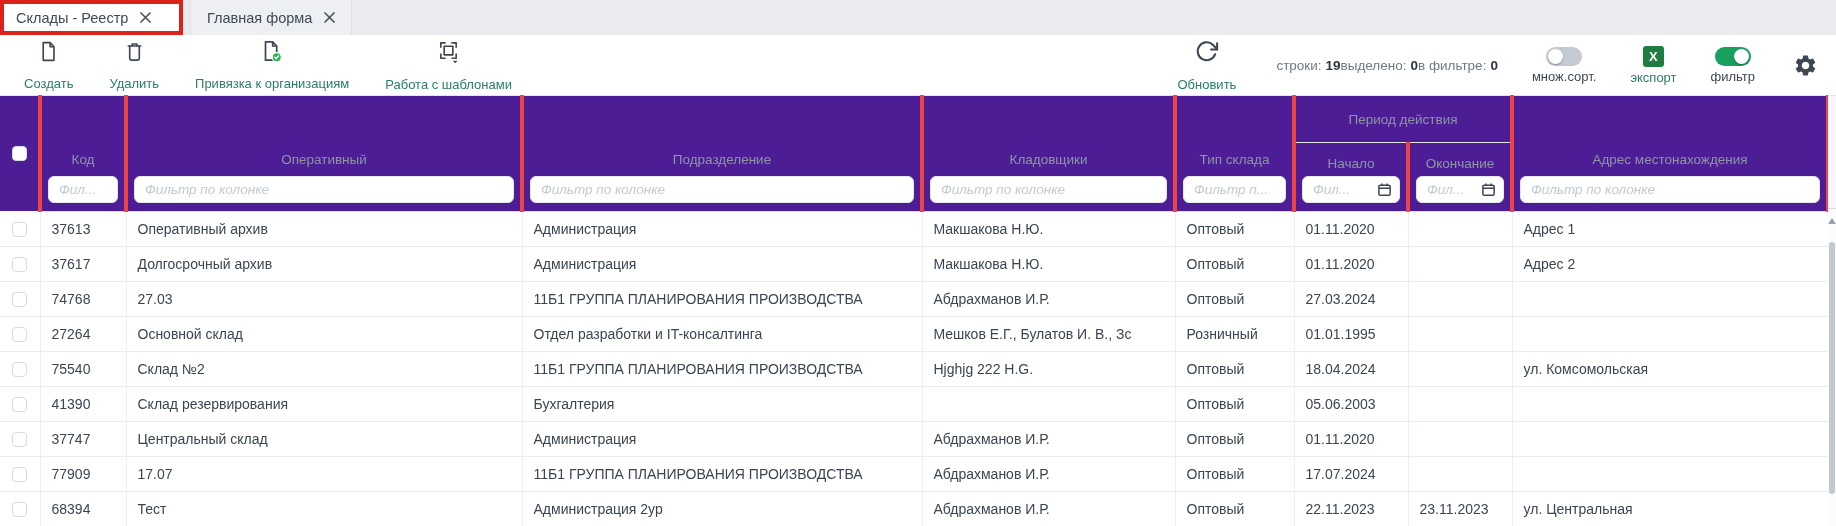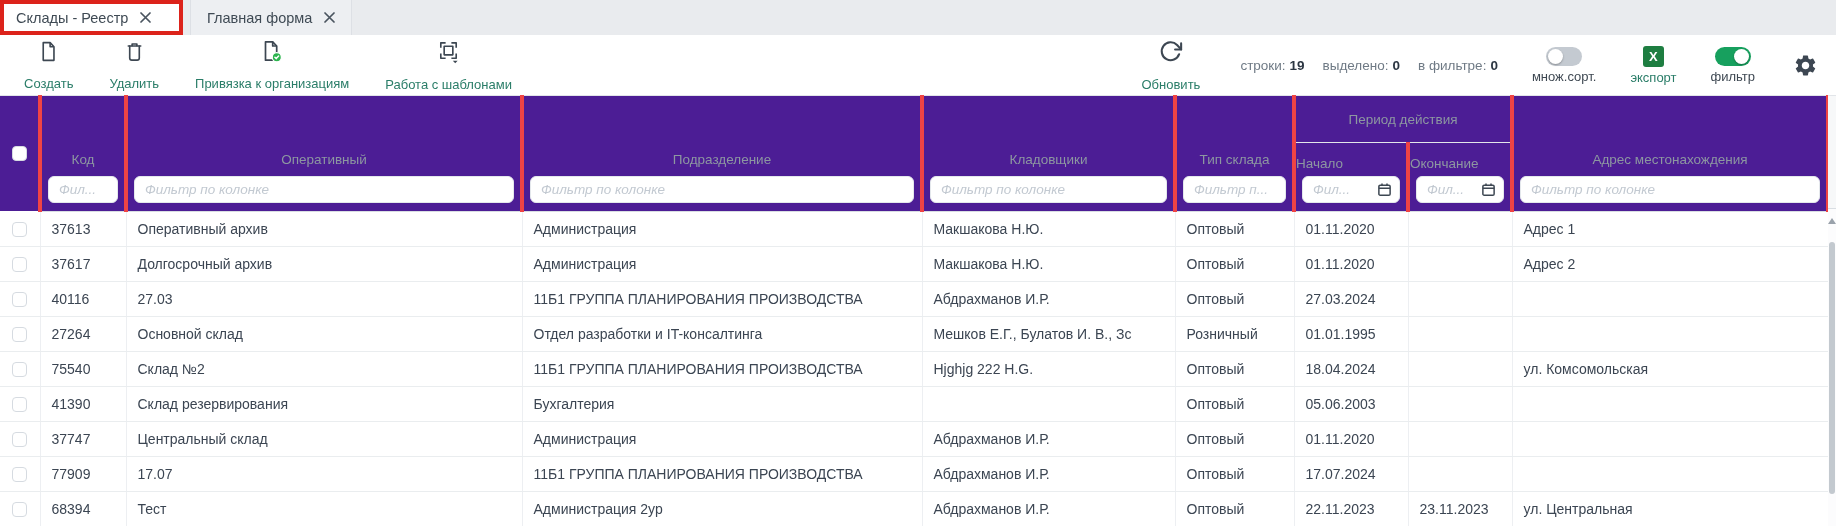--- a/index.html
+++ b/index.html
@@ -19,21 +19,21 @@
   .annotation-box { position:absolute; left:0; top:0; width:183px; height:35px;
     border:4px solid #dc231b; z-index:6; pointer-events:none; }
 
   
   .toolbar { position:absolute; left:0; top:35px; width:100%; height:60px;
     background:#fff; display:flex; align-items:center; padding:0 18px 0 24px; }
   .tbtn { display:flex; flex-direction:column; align-items:center; gap:13px;
     color:#2a7d68; font-size:13px; margin-right:36px; cursor:pointer; white-space:nowrap; }
   .tbtn svg { display:block; }
   .right-cluster { margin-left:auto; display:flex; align-items:center; }
-  .counters { display:flex; align-items:center; gap:18px; margin:0 34px 0 40px; }
+  .counters { display:flex; align-items:center; margin:0 34px 0 40px; }
   .counter { font-size:13.5px; color:#6f7a85; white-space:nowrap; }
   .counter b { color:#2c3642; font-weight:700; margin-left:4px; }
   .toggle-group { display:flex; flex-direction:column; align-items:center; gap:3px;
     font-size:13px; color:#3e4852; margin-right:34px; white-space:nowrap; }
   .toggle-group.green-label { color:#2a7d68; }
   .toggle { width:36px; height:19px; border-radius:10px; position:relative; cursor:pointer; }
   .toggle .knob { position:absolute; top:2px; width:15px; height:15px; border-radius:50%;
     background:#fff; box-shadow:0 1px 2px rgba(0,0,0,.3); }
   .toggle.off { background:#c4cad1; } .toggle.off .knob { left:2px; }
   .toggle.on  { background:#17a05e; } .toggle.on  .knob { right:2px; }
@@ -46,21 +46,21 @@
   table { border-collapse:collapse; table-layout:fixed; width:1828px; }
   thead th, thead td { background:#4c1d95; border-right:4px solid #ef4444;
     font-weight:400; color:#8d97a1; font-size:13.5px; }
   thead tr:first-child th { border-top:1px solid #e2e5e9; }
   th.rsp { vertical-align:bottom; padding-bottom:9px; text-align:center; }
   th.cbcell { vertical-align:middle; text-align:center; }
   tr.h-top { height:47px; }
   tr.h-sub { height:33px; }
   tr.h-filter { height:34px; }
   th.group { vertical-align:middle; text-align:center; border-bottom:1px solid #e3e6ea; }
-  th.sub { vertical-align:middle; text-align:left; padding-top:8px; }
+  th.sub { vertical-align:middle; text-align:center; padding-top:8px; }
   tr.h-filter td { vertical-align:bottom; padding:0 6px 8px 6px; border-bottom:1px solid #d9dee3; }
   .filter-input { width:100%; height:27px; border:1px solid #e4e8ec; border-radius:6px;
     background:#fff; font-family:"Liberation Sans",sans-serif; font-style:italic;
     font-size:13.5px; color:#8d97a1; padding:0 10px; outline:none; }
   .filter-input::placeholder { color:#c2c9d1; opacity:1; font-style:italic; }
   .date-filter { height:27px; border:1px solid #e4e8ec; border-radius:6px; background:#fff;
     display:flex; align-items:center; padding:0 7px 0 2px; }
   .date-filter input { border:none; width:100%; min-width:0; height:23px;
     font-family:"Liberation Sans",sans-serif; font-style:italic; font-size:13.5px;
     color:#8d97a1; padding:0 2px 0 8px; outline:none; background:transparent; }
@@ -295,21 +295,21 @@
       <td>Долгосрочный архив</td>
       <td>Администрация</td>
       <td>Макшакова Н.Ю.</td>
       <td>Оптовый</td>
       <td>01.11.2020</td>
       <td></td>
       <td>Адрес 2</td>
     </tr>
           <tr>
       <td class="cbcell"><span class="cb"></span></td>
-      <td>40116</td>
+      <td>74768</td>
       <td>27.03</td>
       <td>11Б1 ГРУППА ПЛАНИРОВАНИЯ ПРОИЗВОДСТВА</td>
       <td>Абдрахманов И.Р.</td>
       <td>Оптовый</td>
       <td>27.03.2024</td>
       <td></td>
       <td></td>
     </tr>
           <tr>
       <td class="cbcell"><span class="cb"></span></td>

